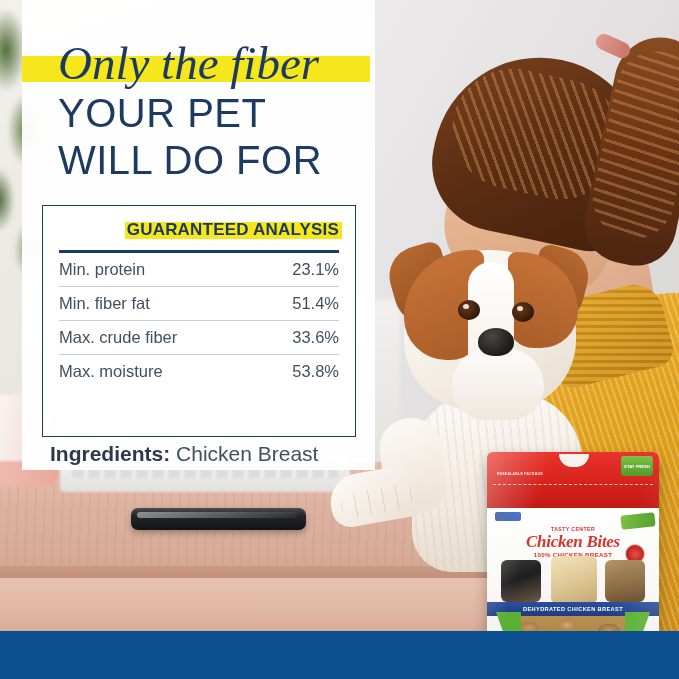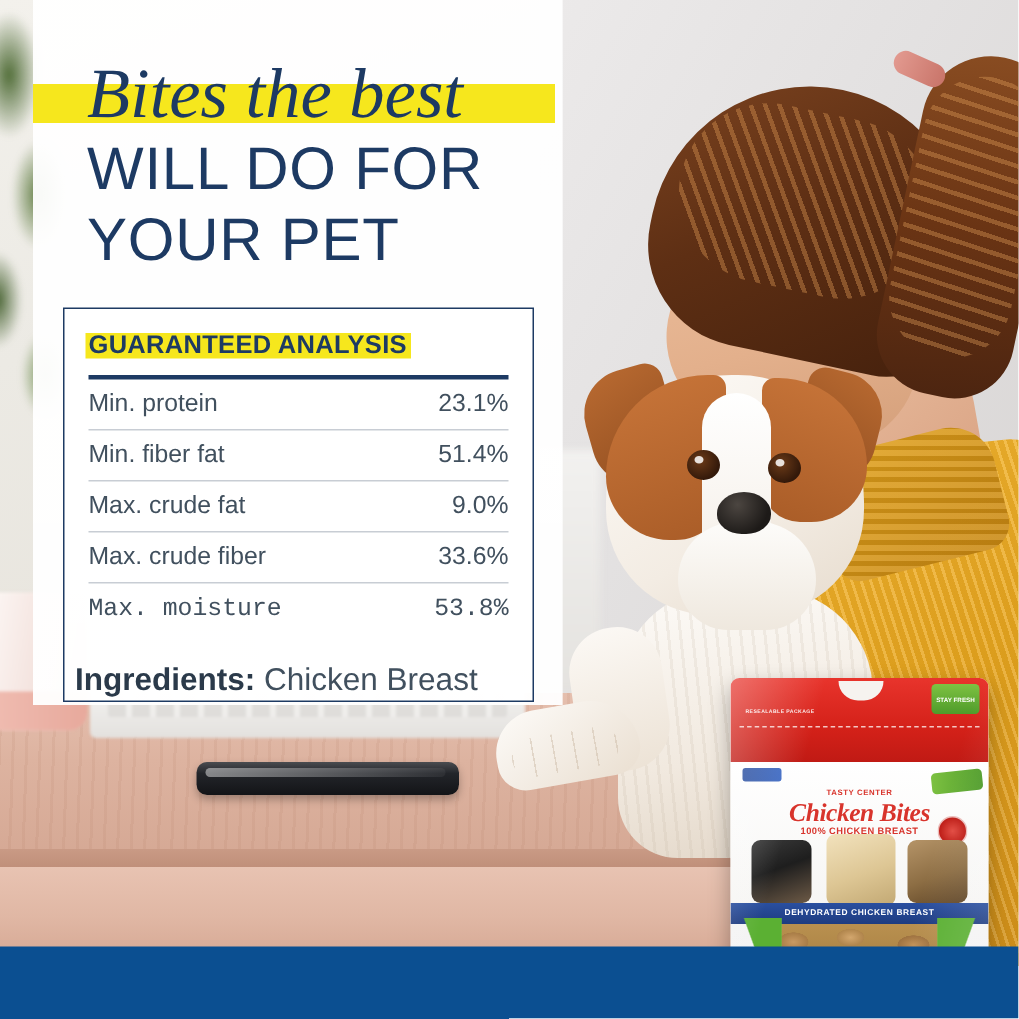--- a/index.html
+++ b/index.html
@@ -254,38 +254,39 @@
     font-size:47px;line-height:54px;color:#1d3a63;white-space:nowrap;
   }
   .hl-line{
     display:block;margin-left:36px;
     font-family:"Liberation Sans",sans-serif;font-weight:300;
     font-size:40px;line-height:47px;letter-spacing:.5px;color:#1d3a63;
   }
 
   
   .card{
-    position:absolute;left:42px;top:205px;width:314px;height:263px;
+    position:absolute;left:42px;top:205px;width:314px;height:232px;
     border:1.5px solid #1d3a63;box-sizing:border-box;
     background:rgba(255,255,255,.55);
+    text-align:right;
   }
   .card-inner{padding:12px 16px 0 16px;}
   .card-title-wrap{display:inline-block;position:relative;}
   .card-title-hl{position:absolute;left:-2px;top:4px;right:-3px;height:17px;background:#f6e71d;}
   .card-title{
     position:relative;font-size:17px;font-weight:700;letter-spacing:.2px;
     color:#1d3a63;line-height:24px;
   }
   .card-rule{height:3px;background:#1d3a63;margin:8px 0 0 0;}
   .row{
     display:flex;justify-content:space-between;align-items:center;
     height:33px;border-bottom:1px solid #c8cdd4;
     font-size:16.5px;color:#41505e;font-weight:300;
   }
-  .row:last-child{border-bottom:none;font-family:Liberation Mono, monospace;}
+  .row:last-child{border-bottom:none;}
   .row .val{color:#41505e;}
   .ingredients{
     position:absolute;left:50px;top:442px;font-size:21px;color:#41505e;font-weight:300;
   }
   .ingredients b{color:#2b3a4a;font-weight:700;}
 
   
   .pkg{position:absolute;left:487px;top:452px;width:172px;height:215px;}
   .pkg-body{
     position:absolute;inset:0;
@@ -453,45 +454,41 @@
     <div class="dog-muzzle"></div>
     <div class="dog-nose"></div>
   </div>
 
   <div class="panel"></div>
   <div class="panel-soft"></div>
 
   <div class="headline">
     <div class="hl-script-wrap">
       <div class="hl-highlight"></div>
-      <span class="hl-script">Bites the best</span>
+      <span class="hl-script">Only the fiber</span>
     </div>
+    <span class="hl-line">YOUR PET</span>
     <span class="hl-line">WILL DO FOR</span>
-    <span class="hl-line">YOUR PET</span>
   </div>
 
   <div class="card">
     <div class="card-inner">
       <div class="card-title-wrap">
         <div class="card-title-hl"></div>
         <div class="card-title">GUARANTEED ANALYSIS</div>
       </div>
       <div class="card-rule"></div>
 
       <div class="row">
         <span class="lbl">Min. protein</span>
         <span class="val">23.1%</span>
       </div>
       <div class="row">
         <span class="lbl">Min. fiber fat</span>
         <span class="val">51.4%</span>
-      </div>
-      <div class="row">
-        <span class="lbl">Max. crude fat</span>
-        <span class="val">9.0%</span>
       </div>
       <div class="row">
         <span class="lbl">Max. crude fiber</span>
         <span class="val">33.6%</span>
       </div>
       <div class="row">
         <span class="lbl">Max. moisture</span>
         <span class="val">53.8%</span>
       </div>
     </div>

